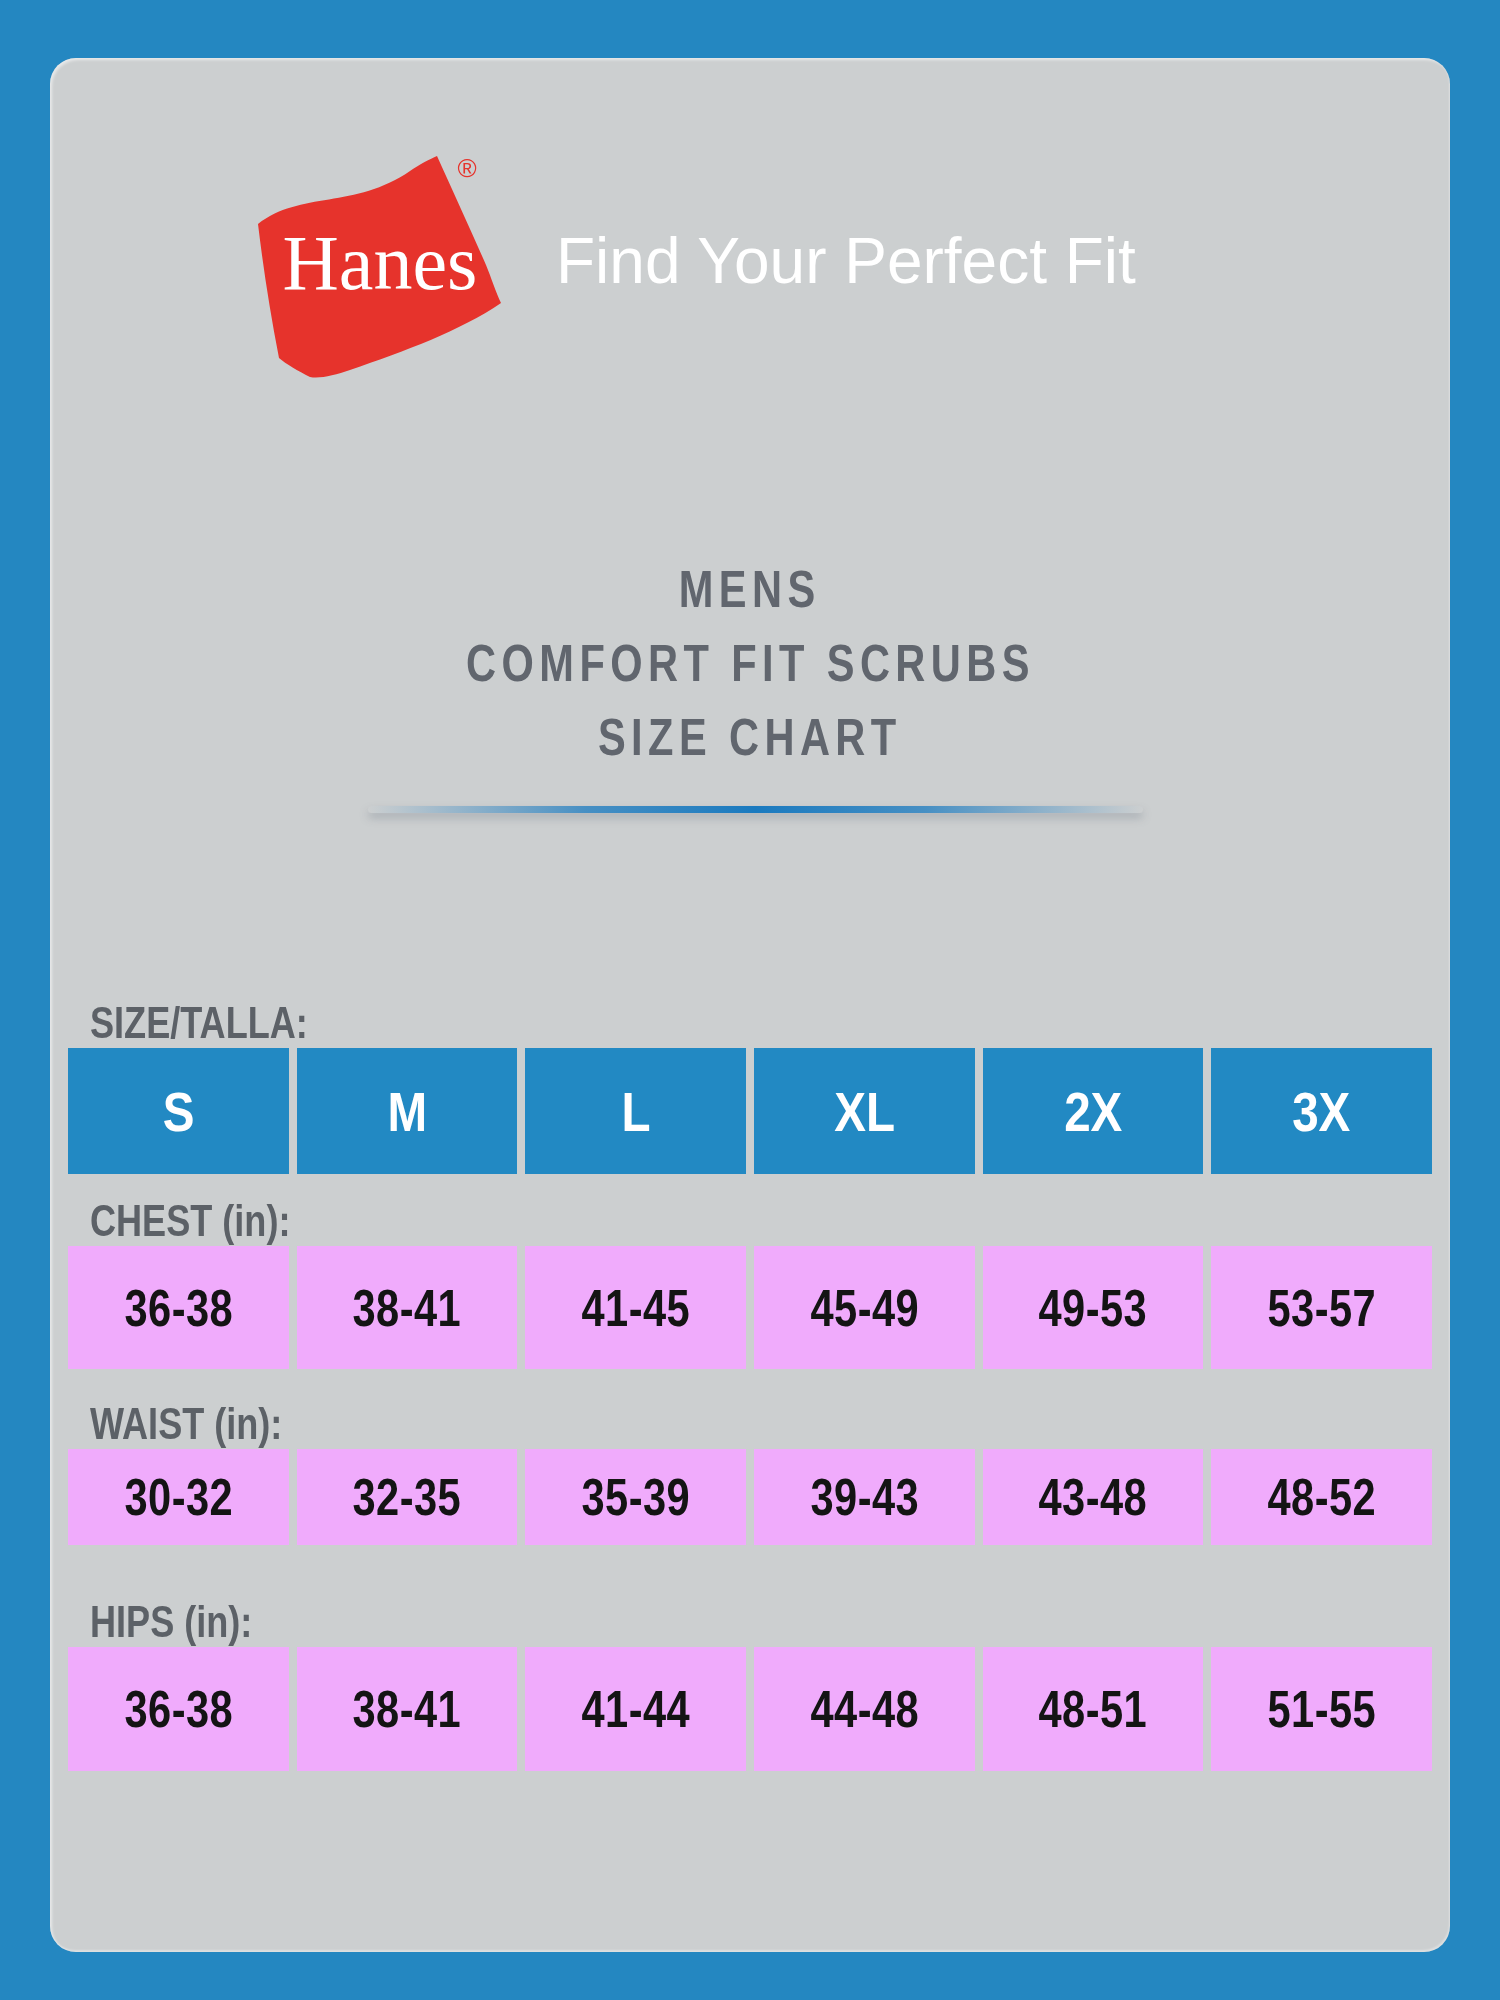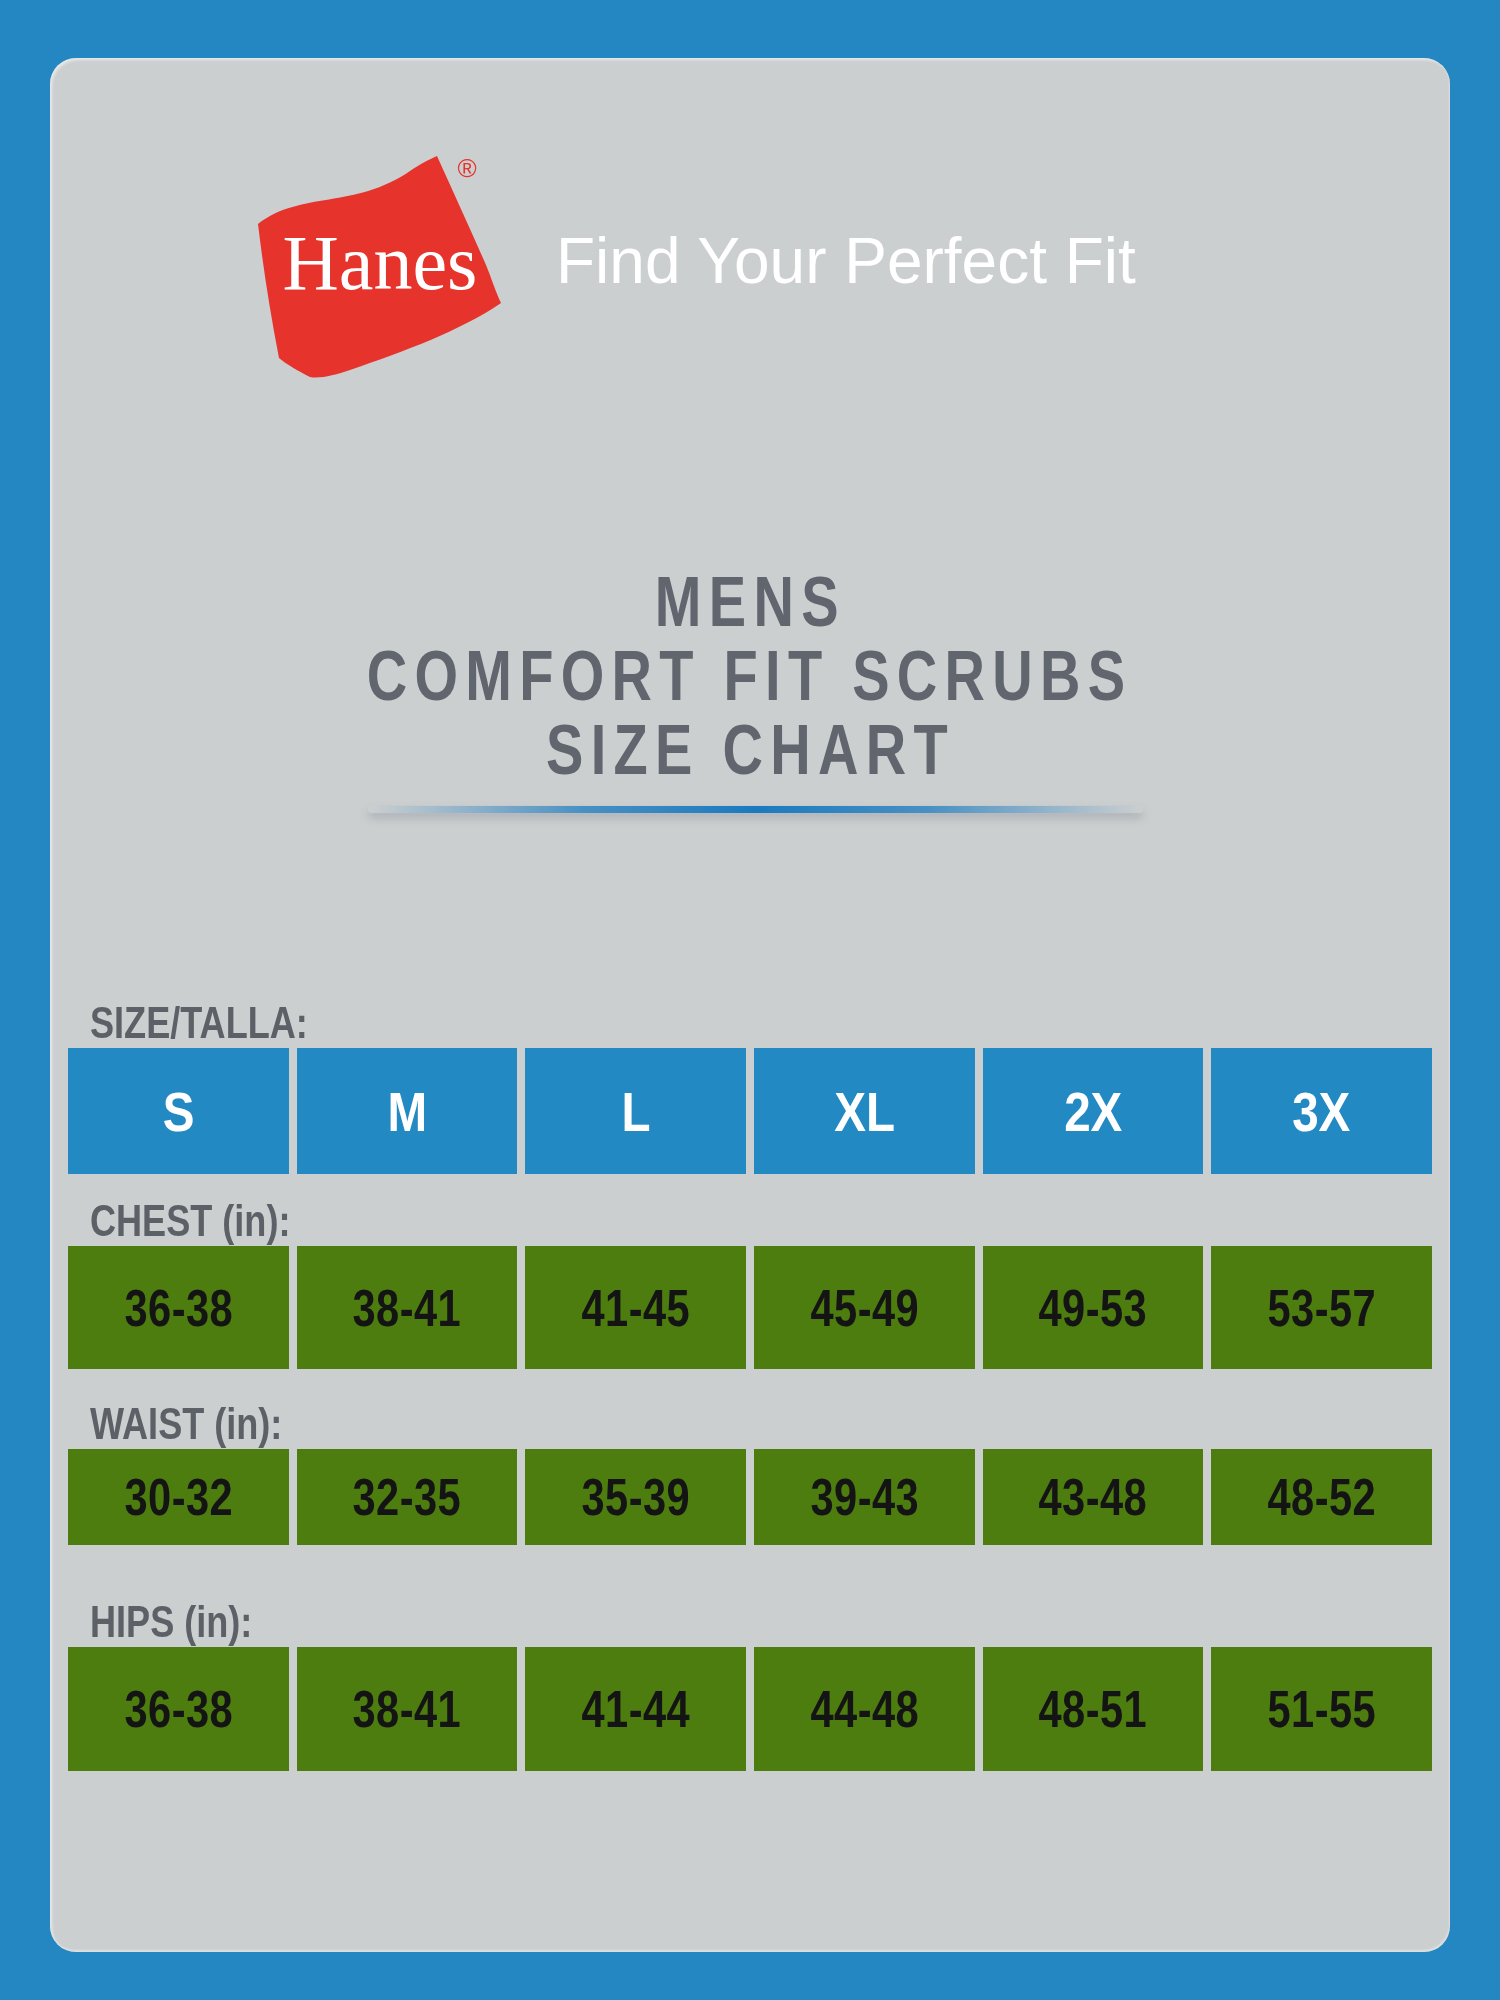--- a/index.html
+++ b/index.html
@@ -37,23 +37,22 @@
     white-space: nowrap;
   }
 
   
   .title-block {
     position: absolute;
     left: 0; right: 0; top: 552px;
     text-align: center;
     color: #61666e;
     font-weight: 700;
-    font-size: 70px;
+    font-size: 52px;
     line-height: 74px;
-    margin-top: 13px;
   }
   .title-line {
     display: inline-block;
     transform: scaleX(0.80);
     letter-spacing: 0.13em;
     white-space: nowrap;
   }
 
   .divider {
     position: absolute;
@@ -97,21 +96,21 @@
 
   .cell-size {
     background: #2289c3;
     color: #ffffff;
     font-size: 56px;
     font-weight: 700;
   }
   .cell-size span { transform: scaleX(0.85); }
 
   .cell-value {
-    background: #4d7c0f;
+    background: #f0abfc;
     color: #141414;
     font-size: 52px;
     font-weight: 700;
   }
   .cell-value span { transform: scaleX(0.80); letter-spacing: 0.01em; }
 
   .pos-size-label  { top: 998px;  }
   .pos-size-row    { top: 1048px; height: 126px; }
   .pos-chest-label { top: 1196px; }
   .pos-chest-row   { top: 1246px; height: 123px; }

